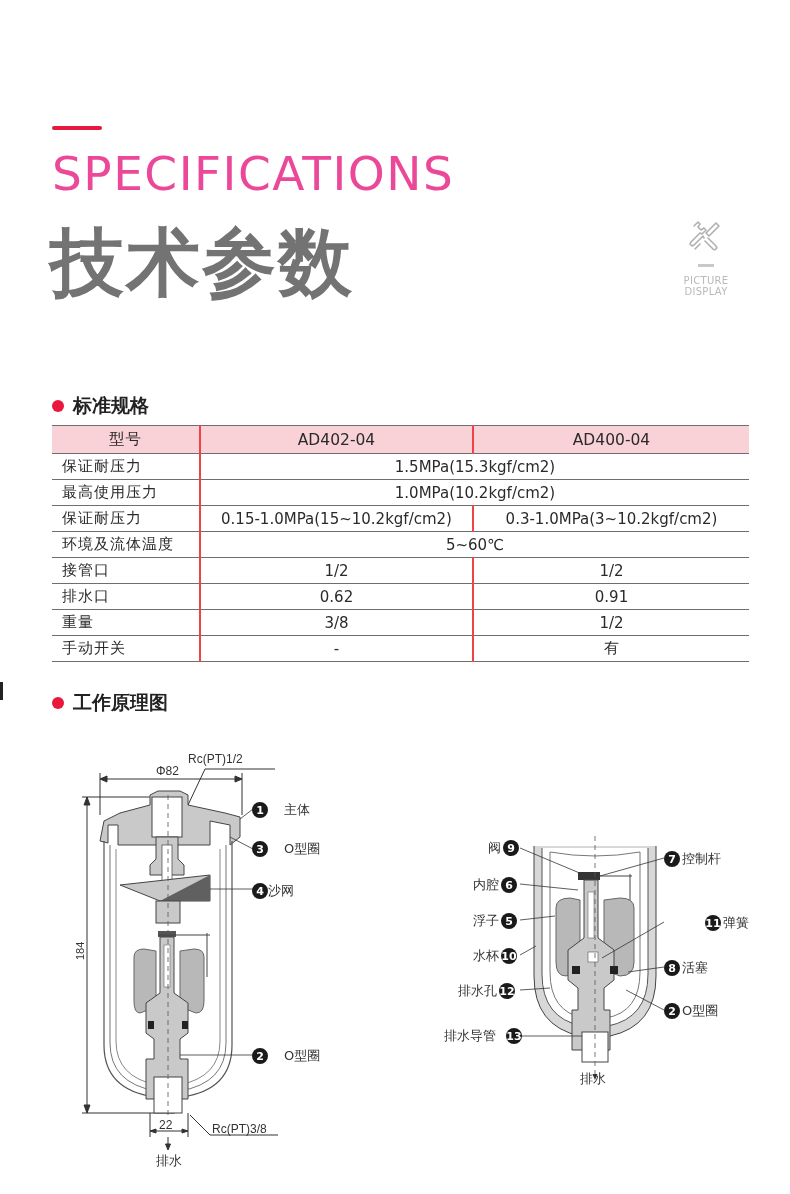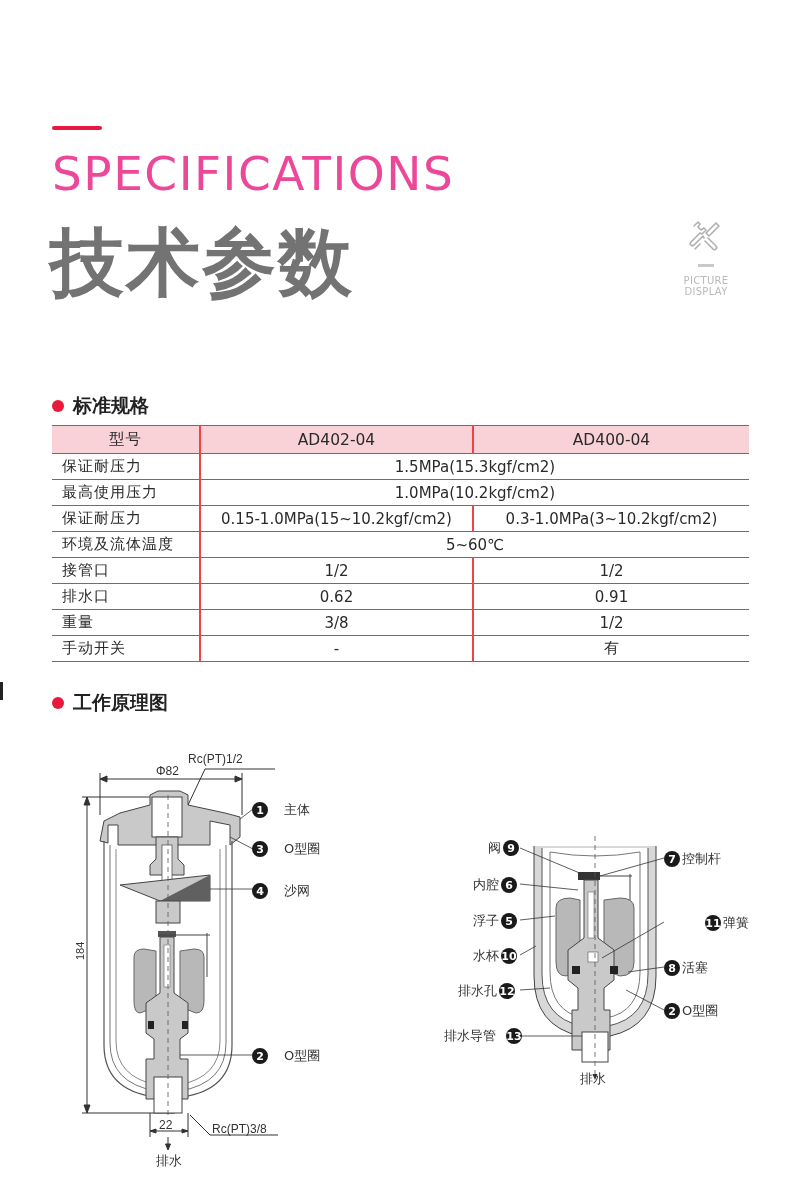--- a/index.html
+++ b/index.html
@@ -191,21 +191,21 @@
 <div class="ann" style="left:252px; top:801px;">
     <span class="num">1</span>
     <span style="margin-left:16px">主体</span>
   </div>
 <div class="ann" style="left:252px; top:840px;">
     <span class="num">3</span>
     <span style="margin-left:16px">O型圈</span>
   </div>
 <div class="ann" style="left:252px; top:882px;">
     <span class="num">4</span>
-    <span style="margin-left:16px">沙网</span>
+    <span style="">沙网</span>
   </div>
 <div class="ann" style="left:252px; top:1047px;">
     <span class="num">2</span>
     <span style="margin-left:16px">O型圈</span>
   </div>
 
 <div class="diagram" style="left:520px; top:836px; width:150px; height:260px;">
   <svg width="150" height="260" viewBox="0 0 150 260">
     <path d="M14 10 L14 140 Q14 190 60 200 L90 200 Q136 190 136 140 L136 10" fill="#d8d8d8" stroke="#444"></path>
     <path d="M22 12 L22 138 Q22 182 62 190 L88 190 Q128 182 128 138 L128 12" fill="#fff" stroke="#555"></path>

